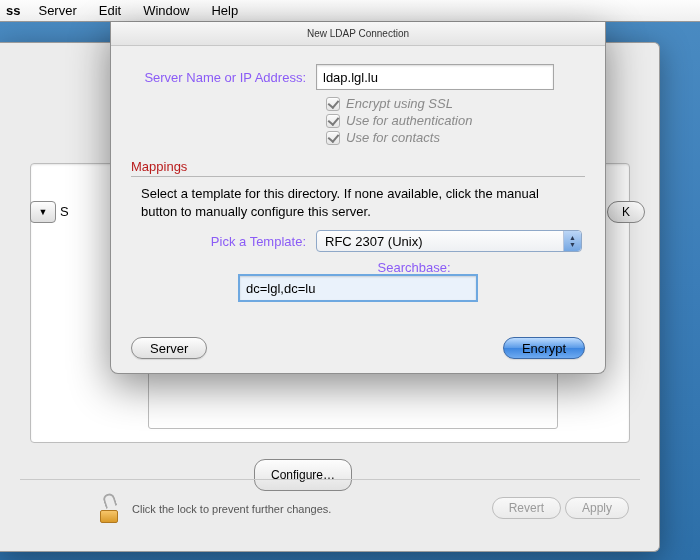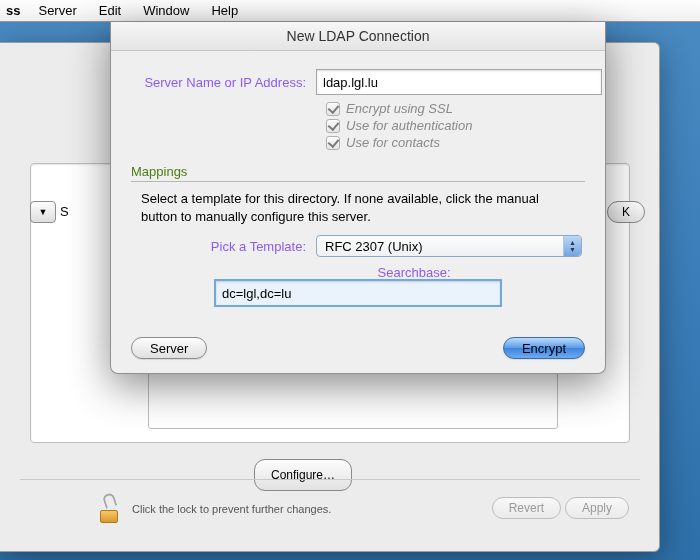--- a/index.html
+++ b/index.html
@@ -163,37 +163,37 @@
   border: 1px solid #8f8f8f;
   border-top: none;
   border-radius: 0 0 8px 8px;
   box-shadow: 0 12px 40px rgba(0,0,0,0.45);
 }
 .sheet-title {
   text-align: center;
   padding: 6px 0;
   background: linear-gradient(180deg,#f7f7f7,#e4e4e4);
   border-bottom: 1px solid #c7c7c7;
-  font-size: 14px;
+  font-size: 10px;
   color: #333;
 }
 .field-row {
   display: flex;
   align-items: center;
   margin-top: 18px;
 }
 .field-label {
   width: 205px;
   text-align: right;
   padding-right: 10px;
   font-size: 13px;
   color: #8b5cf6;
 }
 .text-input {
-  width: 286px;
+  width: 238px;
   height: 22px;
   border: 1px solid #a6a6a6;
   background: #fff;
   padding: 12px 6px;
   font-size: 13px;
   font-family: inherit;
   box-shadow: inset 0 1px 2px rgba(0,0,0,0.15);
 }
 .text-input.focused {
   outline: 2px solid #6ea8e0;
@@ -229,21 +229,21 @@
   top: 0px;
   width: 5px;
   height: 8px;
   border-right: 2px solid #7a7a7a;
   border-bottom: 2px solid #7a7a7a;
   transform: rotate(40deg);
 }
 .section-title {
   margin: 14px 20px 0 20px;
   font-size: 13px;
-  color: #4d7c0f;
+  color: #b91c1c;
 }
 .section-hr {
   margin: 0 20px;
   border-top: 1px solid #b8b8b8;
   margin-top: 2px;
 }
 .section-desc {
   margin: 8px 30px 0 30px;
   font-size: 13px;
   color: #000;

